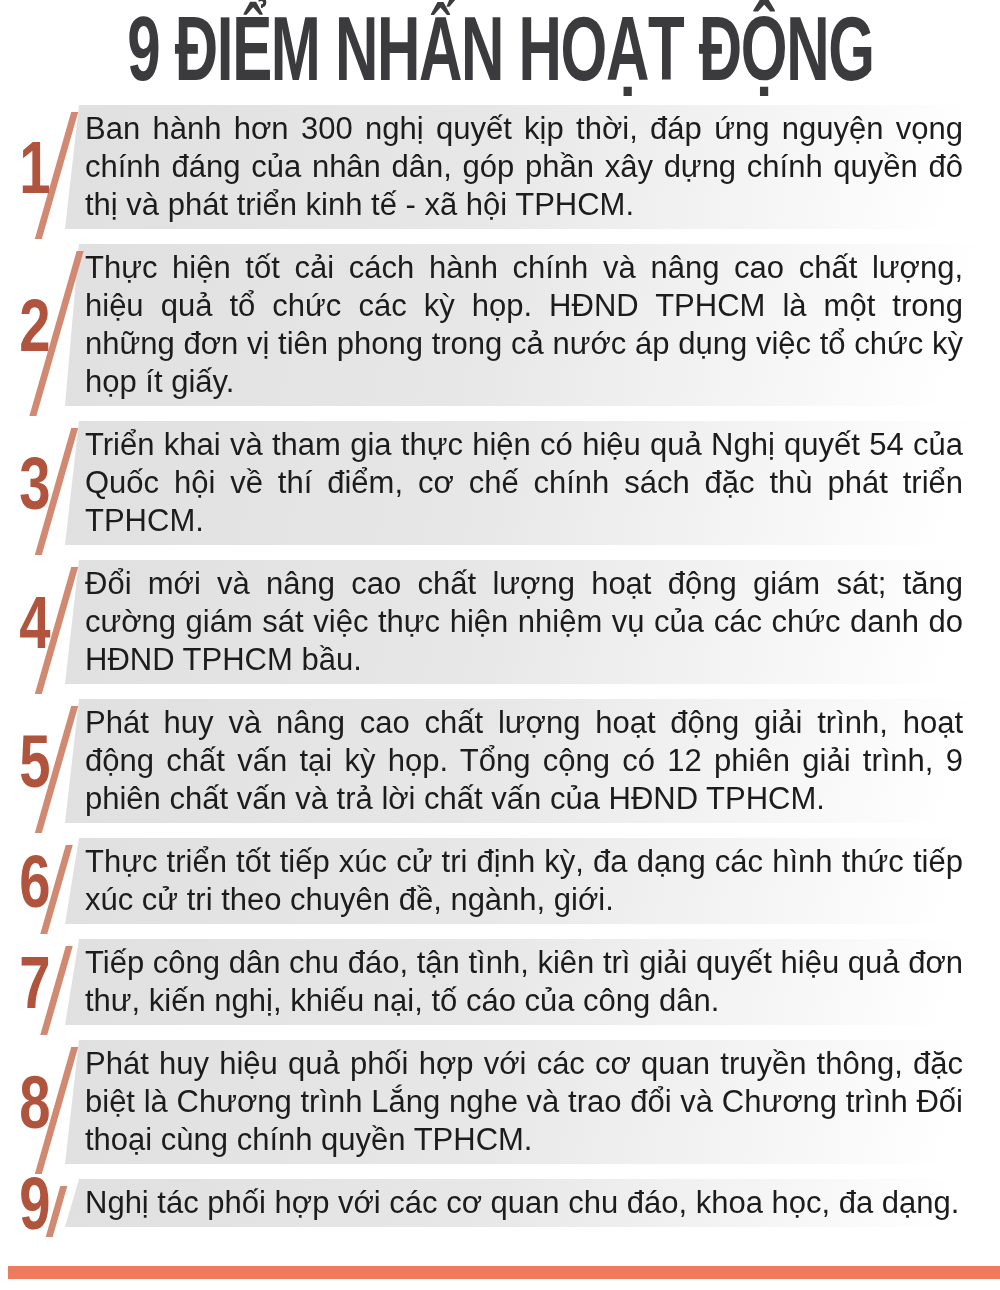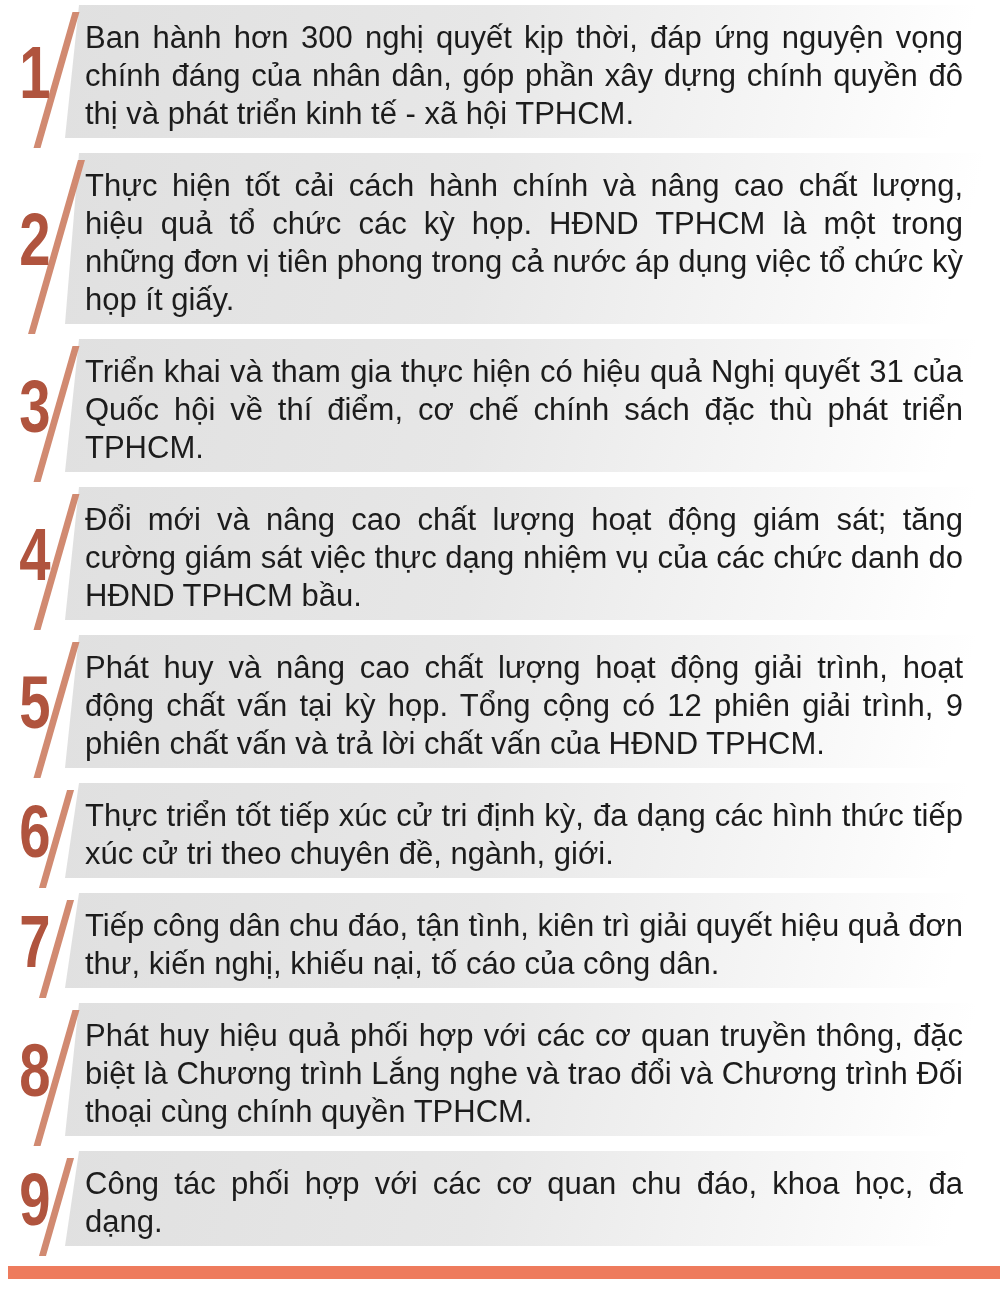--- a/index.html
+++ b/index.html
@@ -68,21 +68,21 @@
     transform: skewX(-16deg);
     transform-origin: 50% 50%;
     z-index: 2;
   }
   .box {
     position: relative;
     margin-left: 65px;
     margin-right: 15px;
     background: linear-gradient(103deg, #e0e0e0 0%, #e7e7e7 45%, #f6f6f6 78%, #ffffff 96%);
     clip-path: polygon(14px 0, 100% 0, 100% 100%, 0 100%);
-    padding: 14px 22px 5px 20px;
+    padding: 5px 22px 5px 20px;
     z-index: 1;
   }
   .box p {
     margin: 0;
     font-size: 31px;
     line-height: 38px;
     color: #1c1c1c;
     text-align: justify;
   }
   
@@ -93,20 +93,23 @@
     top: 1266px;
     height: 13px;
     background: #ee7b5d;
   }
 </style>
 </head>
 <body>
 
 <div class="page">
 
+  <div class="title-wrap">
+    <div class="title">9 ĐIỂM NHẤN HOẠT ĐỘNG</div>
+  </div>
 
   <div class="items">
     <div class="item">
       <div class="num">1</div>
       <div class="slash"></div>
       <div class="box">
         <p>Ban hành hơn 300 nghị quyết kịp thời, đáp ứng nguyện vọng chính đáng của nhân dân, góp phần xây dựng chính quyền đô thị và phát triển kinh tế - xã hội TPHCM.</p>
       </div>
     </div>
 
@@ -115,29 +118,29 @@
       <div class="slash"></div>
       <div class="box">
         <p>Thực hiện tốt cải cách hành chính và nâng cao chất lượng, hiệu quả tổ chức các kỳ họp. HĐND TPHCM là một trong những đơn vị tiên phong trong cả nước áp dụng việc tổ chức kỳ họp ít giấy.</p>
       </div>
     </div>
 
     <div class="item">
       <div class="num">3</div>
       <div class="slash"></div>
       <div class="box">
-        <p>Triển khai và tham gia thực hiện có hiệu quả Nghị quyết 31 của Quốc hội về thí điểm, cơ chế chính sách đặc thù phát triển TPHCM.</p>
+        <p>Triển khai và tham gia thực hiện có hiệu quả Nghị quyết 54 của Quốc hội về thí điểm, cơ chế chính sách đặc thù phát triển TPHCM.</p>
       </div>
     </div>
 
     <div class="item">
       <div class="num">4</div>
       <div class="slash"></div>
       <div class="box">
-        <p>Đổi mới và nâng cao chất lượng hoạt động giám sát; tăng cường giám sát việc thực dạng nhiệm vụ của các chức danh do HĐND TPHCM bầu.</p>
+        <p>Đổi mới và nâng cao chất lượng hoạt động giám sát; tăng cường giám sát việc thực hiện nhiệm vụ của các chức danh do HĐND TPHCM bầu.</p>
       </div>
     </div>
 
     <div class="item">
       <div class="num">5</div>
       <div class="slash"></div>
       <div class="box">
         <p>Phát huy và nâng cao chất lượng hoạt động giải trình, hoạt động chất vấn tại kỳ họp. Tổng cộng có 12 phiên giải trình, 9 phiên chất vấn và trả lời chất vấn của HĐND TPHCM.</p>
       </div>
     </div>
@@ -163,20 +166,20 @@
       <div class="slash"></div>
       <div class="box">
         <p>Phát huy hiệu quả phối hợp với các cơ quan truyền thông, đặc biệt là Chương trình Lắng nghe và trao đổi và Chương trình Đối thoại cùng chính quyền TPHCM.</p>
       </div>
     </div>
 
     <div class="item">
       <div class="num">9</div>
       <div class="slash"></div>
       <div class="box">
-        <p>Công tác phối hợp với các cơ quan chu đáo, khoa học, đa dạng.</p>
+        <p>Nghị tác phối hợp với các cơ quan chu đáo, khoa học, đa dạng.</p>
       </div>
     </div>
   </div>
 
   <div class="bottom-bar"></div>
 
 </div>
 
 </body></html>

